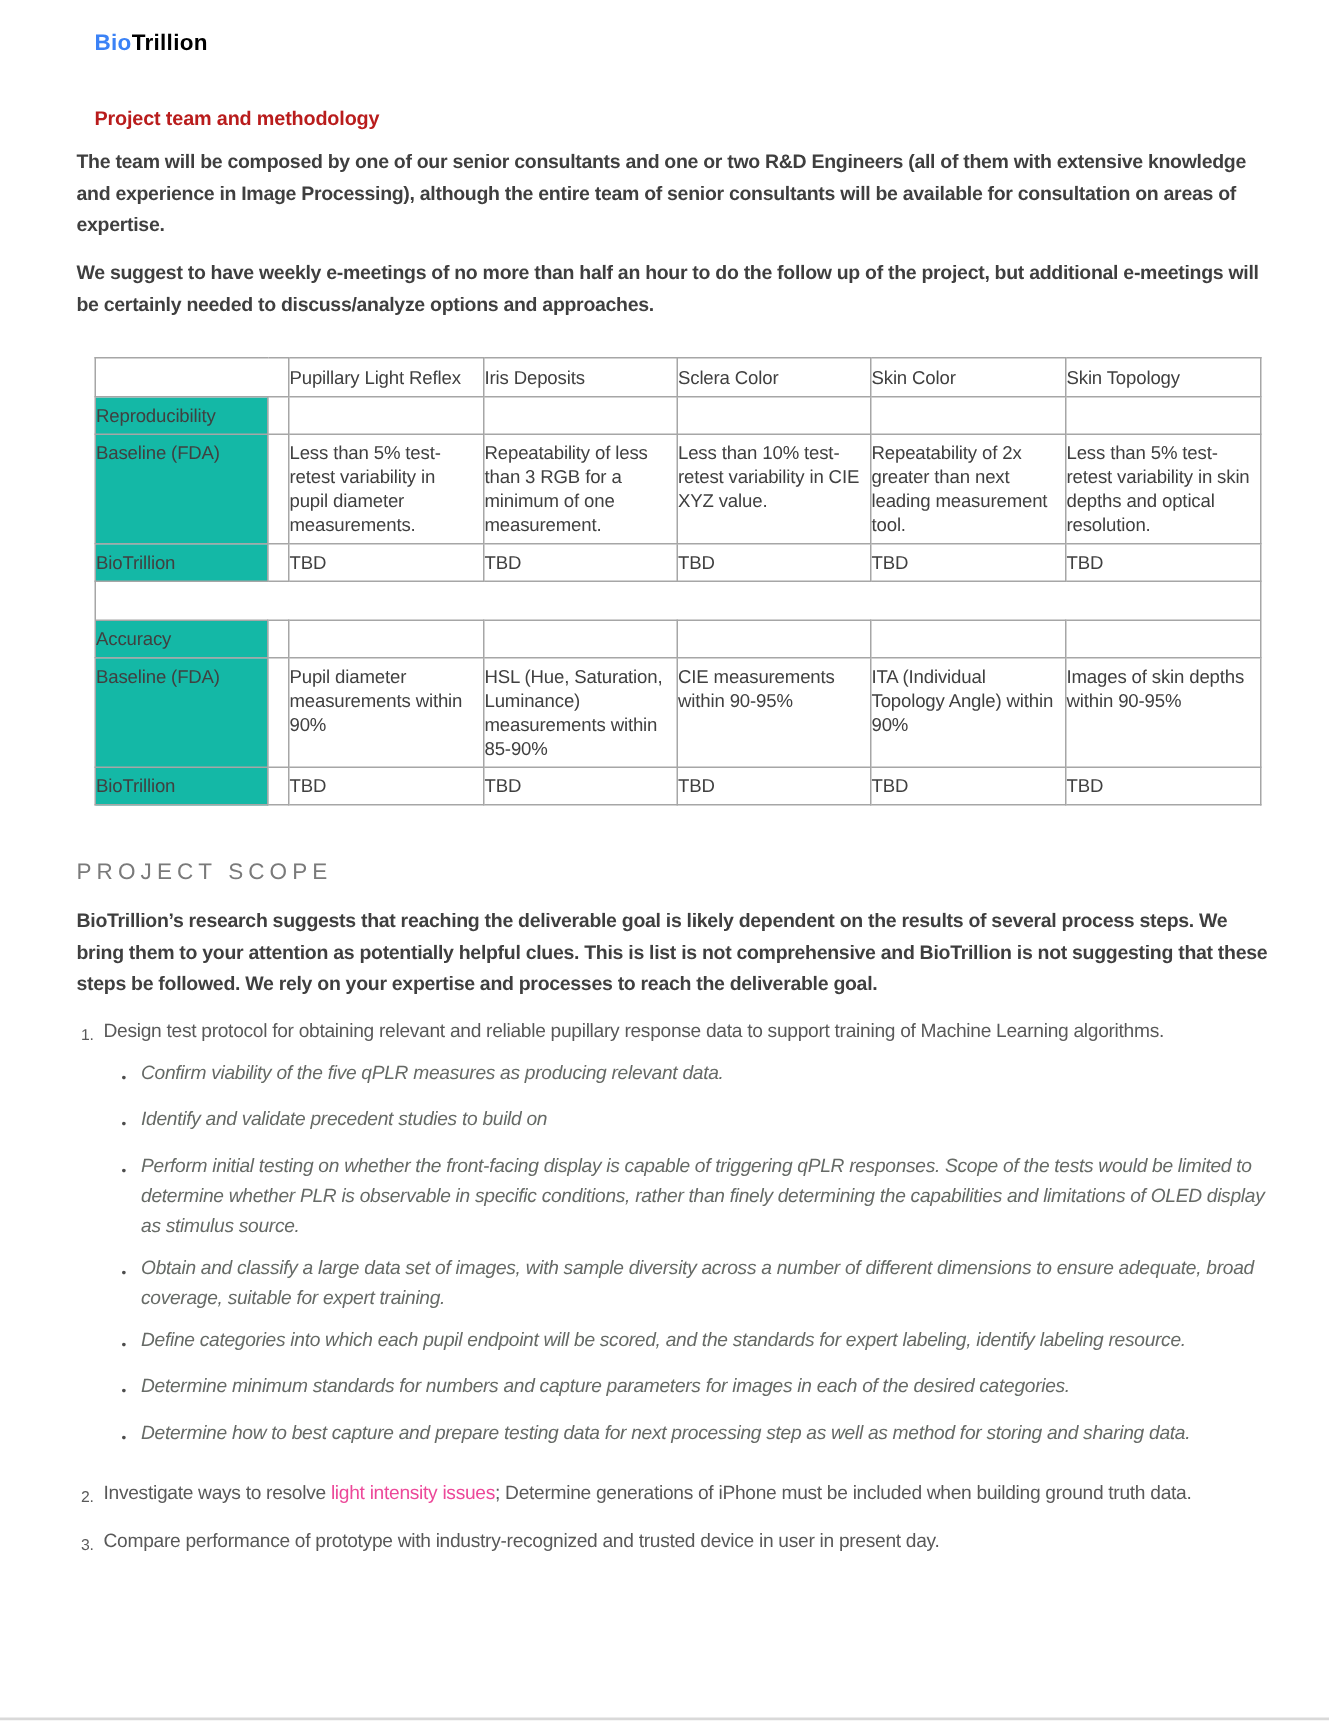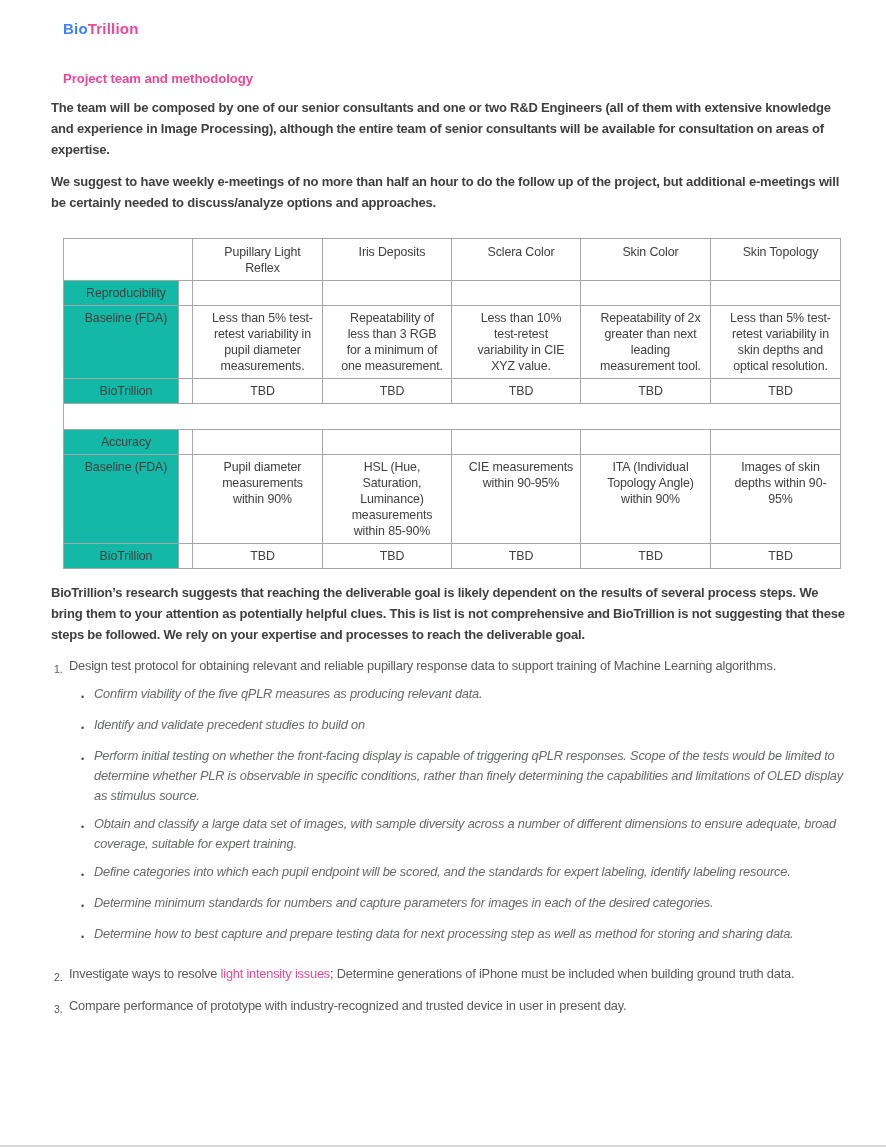--- a/index.html
+++ b/index.html
@@ -11,44 +11,44 @@
     background: #ffffff;
     font-family: "Liberation Sans", sans-serif;
     color: #3f3f3f;
     padding: 20px 41px 0 51px;
     border-bottom: 2px solid #d9d9d9;
     overflow: hidden;
   }
   
   .logo { margin-left: 12px; font-size: 15px; font-weight: 700; letter-spacing: .2px; line-height: 18px; }
   .logo-bio { color: #3b82f6; }
-  .logo-trillion { color: #ec4899; }
-
-  
-  .mh { margin: 33px 0 0 0; font-size: 13.2px; font-weight: 700; color: #ec4899; letter-spacing: -0.1px; padding-left: 12px; }
+  .logo-trillion { color: #000000; }
+
+  
+  .mh { margin: 33px 0 0 0; font-size: 13.2px; font-weight: 700; color: #b91c1c; letter-spacing: -0.1px; padding-left: 12px; }
   .body-p { margin: 11px 0 0 0; font-size: 13px; line-height: 21px; letter-spacing: -0.2px; color: #3f3f3f; font-weight: bold; }
   .body-p + .body-p { }
 
   
   table.spec {
     border-collapse: collapse;
     table-layout: fixed;
     width: 777px;
     margin: 25px 0 0 12px;
     font-size: 12.4px;
     color: #404040;
     letter-spacing: -0.1px;
   }
   table.spec td {
     border: 1px solid #a6a6a6;
-    padding: 4px 6px 4px 16px;
+    padding: 4px 6px 4px 0;
     vertical-align: top;
     line-height: 16px;
     font-weight: 400;
-    text-align: center;
+    text-align: left;
     background: #ffffff;
   }
   table.spec td.lbl { background: #14b8a6; }
   table.spec tr.r-head td { height: 26px; padding-top: 5px; }
   table.spec tr.r-sec td { height: 25px; }
   table.spec tr.r-tall td { height: 73px; }
   table.spec tr.r-tbd td { height: 25px; }
   table.spec tr.r-gap td {
     height: 26px;
     border-top: none; border-bottom: none;
@@ -164,20 +164,21 @@
           <td class="sp"></td>
           <td class="cell">TBD</td>
           <td class="cell">TBD</td>
           <td class="cell">TBD</td>
           <td class="cell">TBD</td>
           <td class="cell">TBD</td>
         </tr>
       </tbody>
   </table>
 
+  <div class="scope-h">PROJECT SCOPE</div>
 
   <p class="body-p scope-intro">BioTrillion’s research suggests that reaching the deliverable goal is likely dependent on the results of several process steps. We bring them to your attention as potentially helpful clues. This is list is not comprehensive and BioTrillion is not suggesting that these steps be followed. We rely on your expertise and processes to reach the deliverable goal.</p>
 
   <div class="olist">
       <div class="oitem">
         <span class="num">1.</span>
         <div class="txt">
           <div class="line">Design test protocol for obtaining relevant and reliable pupillary response data to support training of Machine Learning algorithms.</div>
           <div class="blist">
             <div class="bitem">

